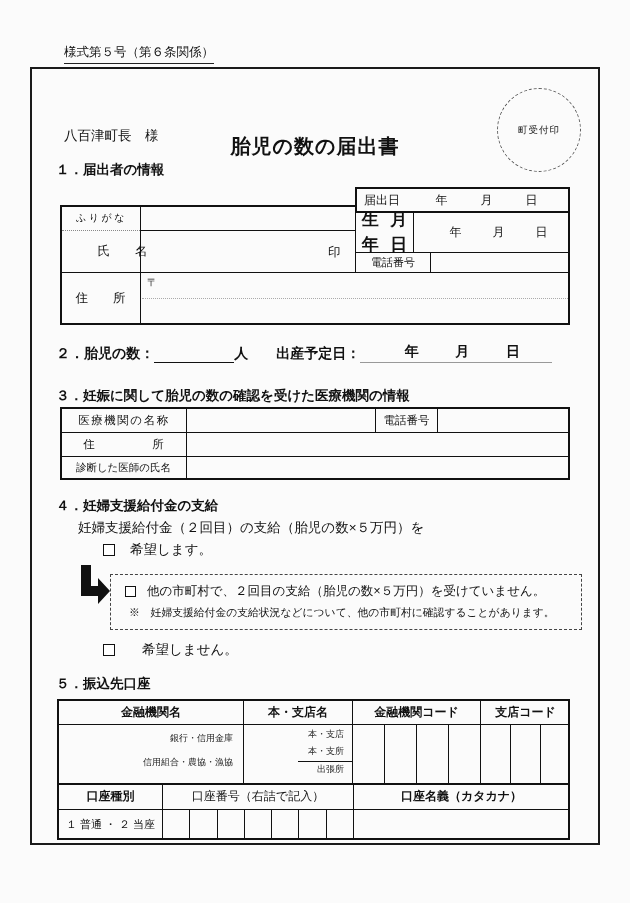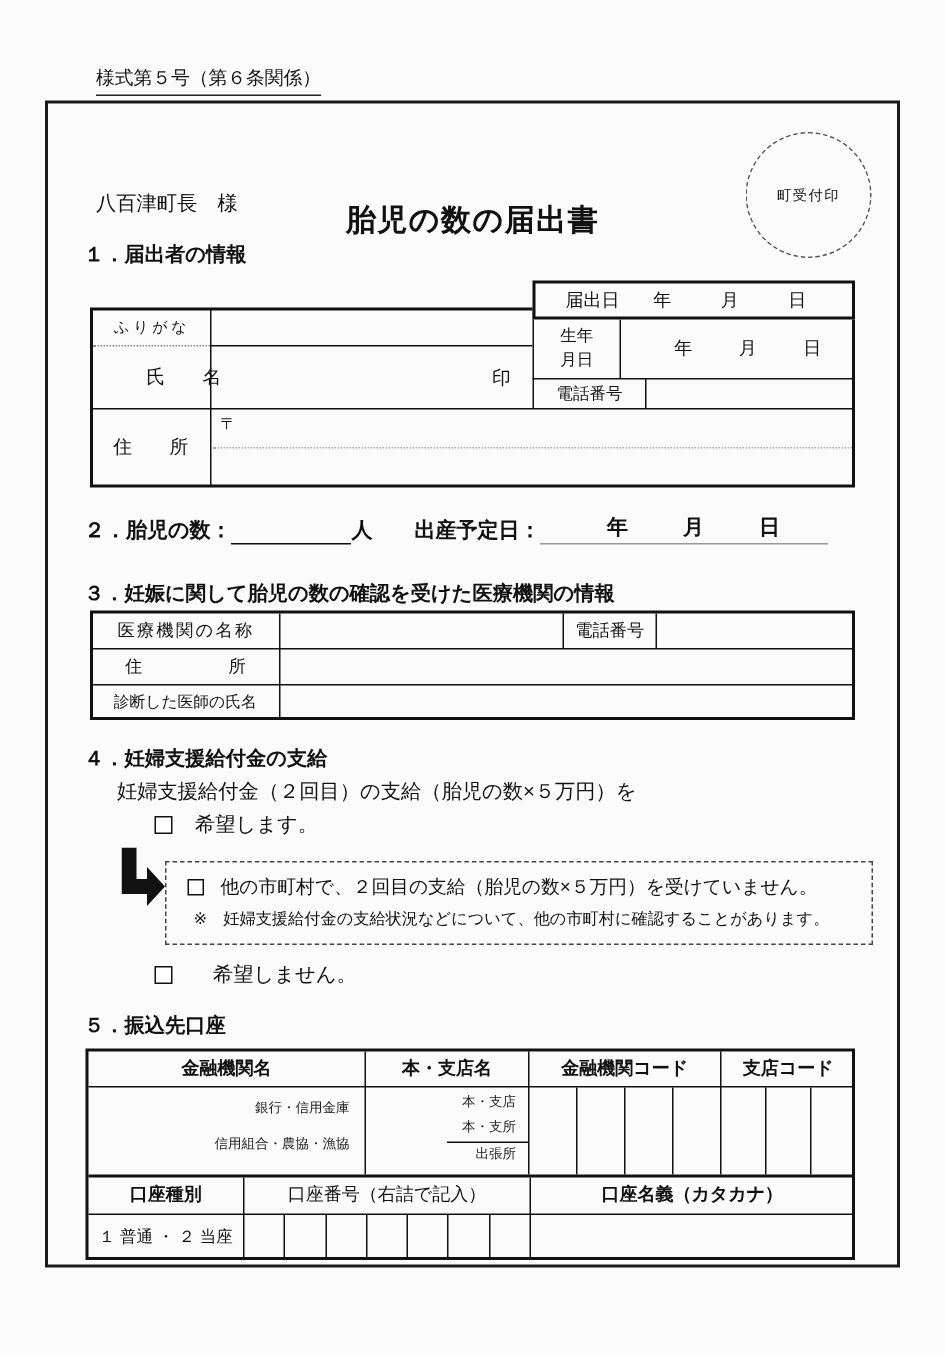--- a/index.html
+++ b/index.html
@@ -46,21 +46,21 @@
 
   <div class="title" style="left:165px;top:93px;width:300px;">胎児の数の届出書</div>
   <div class="stamp" style="left:497px;top:88px;width:84px;height:84px;">
     <span>町受付印</span>
   </div>
   <div class="abs" style="left:64px;top:127px;font-size:13.5px;">八百津町長　様</div>
 
   <div class="sec-h" style="left:56px;top:161px;">１．届出者の情報</div>
 
   <div class="notif-box" style="left:355px;top:187px;width:215px;height:26px;">
-    <span style="padding-left:20px;width:62px;">届出日</span>
+    <span style="padding-left:7px;width:62px;">届出日</span>
     <span style="flex:1;display:flex;justify-content:space-around;padding-right:14px;">
       <span>年</span>
       <span>月</span>
       <span>日</span>
     </span>
   </div>
 
   <div class="bold-frame" style="left:60px;top:205px;width:510px;height:120px;"></div>
 
   <div class="vl" style="left:140px;top:206px;height:118px;"></div>
@@ -71,21 +71,21 @@
   <div class="vl" style="left:413px;top:213px;height:39px;"></div>
   <div class="hl" style="left:355px;top:252px;width:213px;"></div>
   <div class="vl" style="left:430px;top:252px;height:20px;"></div>
   <div class="hl-dot2" style="left:142px;top:298px;width:426px;"></div>
 
   <div class="lcell" style="left:61px;top:206px;width:79px;height:24px;font-size:10px;letter-spacing:2.5px;padding-left:2px;">ふりがな</div>
   <div class="lcell" style="left:61px;top:231px;width:79px;height:41px;font-size:12.5px;margin-left:22px;">氏　　名</div>
   <div class="abs" style="left:328px;top:244px;font-size:12.5px;">印</div>
   <div class="lcell" style="left:61px;top:273px;width:79px;height:51px;font-size:12.5px;">住　　所</div>
   <div class="abs" style="left:147px;top:276px;font-size:10.5px;">〒</div>
-  <div class="lcell" style="left:356px;top:213px;width:57px;height:39px;font-size:11px;flex-direction:column;line-height:1.45;">
+  <div class="lcell" style="left:356px;top:213px;width:57px;height:39px;font-size:17px;flex-direction:row;line-height:1.45;font-weight:bold;">
     <span>生年</span>
     <span>月日</span>
   </div>
   <div class="lcell" style="left:414px;top:213px;width:155px;height:39px;font-size:12px;justify-content:space-around;padding:0 6px 0 20px;">
     <span>年</span>
     <span>月</span>
     <span>日</span>
   </div>
   <div class="lcell" style="left:356px;top:253px;width:74px;height:19px;font-size:11px;">電話番号</div>
 
@@ -130,21 +130,21 @@
 
   <div class="abs" style="left:103px;top:541px;display:flex;align-items:center;gap:15px;font-size:13.5px;">
     <span class="cb"></span>
     <span>希望します。</span>
   </div>
 
   <svg class="arrow" style="left:81px;top:565px;" width="30" height="46" viewBox="0 0 30 46">
     <polygon points="0,0 10,0 10,21 17,21 17,13 29,26 17,39 17,31 0,31" fill="#111"></polygon>
   </svg>
 
-  <div class="abs" style="left:110px;top:574px;width:472px;height:56px;border:1.2px dashed #444;">
+  <div class="abs" style="left:110px;top:574px;width:472px;height:56px;border:1.2px dashed #444;font-family:Liberation Mono, monospace;">
     <div style="position:absolute;left:14px;top:8px;display:flex;align-items:center;gap:11px;font-size:12.5px;white-space:nowrap;">
       <span class="cb-sm"></span>
       <span>他の市町村で、２回目の支給（胎児の数×５万円）を受けていません。</span>
     </div>
     <div style="position:absolute;left:18px;top:31px;font-size:10.8px;white-space:nowrap;">※　妊婦支援給付金の支給状況などについて、他の市町村に確認することがあります。</div>
   </div>
 
   <div class="abs" style="left:103px;top:641px;display:flex;align-items:center;gap:27px;font-size:13.5px;">
     <span class="cb"></span>
     <span>希望しません。</span>

